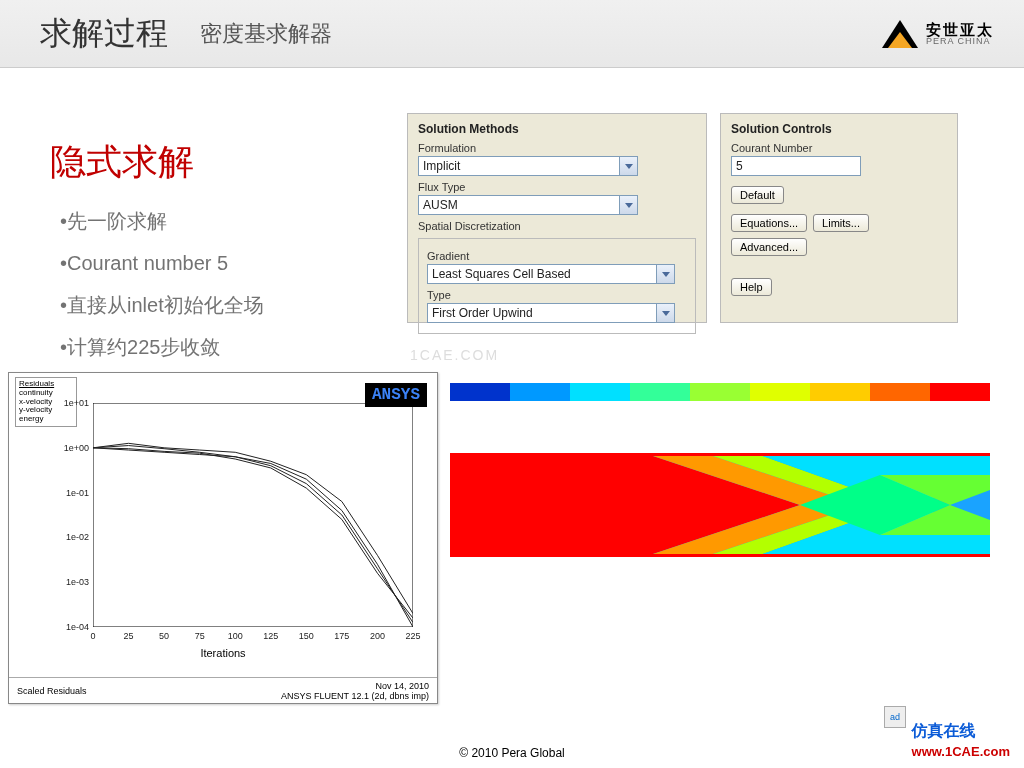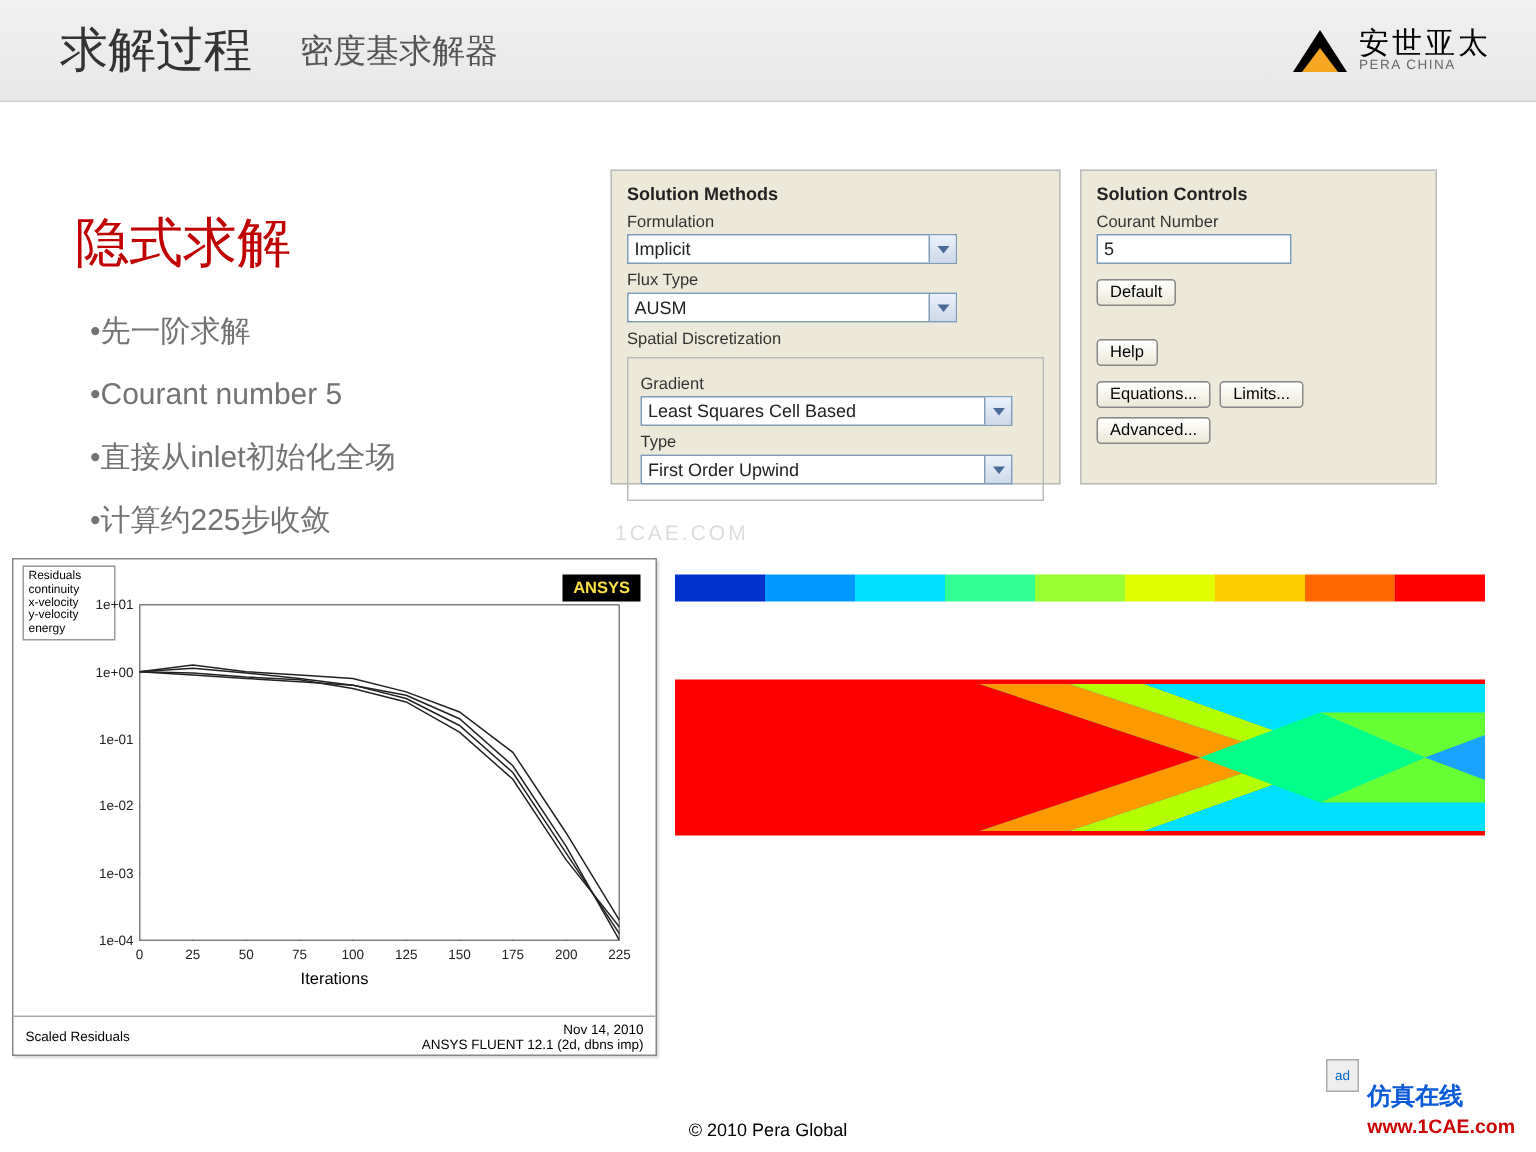--- a/index.html
+++ b/index.html
@@ -14,21 +14,21 @@
     border-bottom: 1px solid #ccc;
     display: flex; align-items: center;
     padding: 0 30px 0 40px;
   }
   .title-main { font-size: 32px; color: #333; font-weight: normal; margin-right: 32px; }
   .title-sub { font-size: 22px; color: #555; }
   .logo { margin-left: auto; display: flex; align-items: center; gap: 8px; }
   .logo-tri { width: 0; height: 0; border-left: 18px solid transparent; border-right: 18px solid transparent; border-bottom: 28px solid #000; position: relative; }
   .logo-tri::after { content:""; position:absolute; left:-12px; top:12px; width:0;height:0; border-left:12px solid transparent; border-right:12px solid transparent; border-bottom:16px solid #f5a623;}
   .logo-txt { display:flex; flex-direction:column; line-height:1; }
-  .logo-cn { font-size:20px; font-weight:normal; letter-spacing:2px; }
+  .logo-cn { font-size:15px; font-weight:bold; letter-spacing:2px; }
   .logo-en { font-size:9px; color:#666; letter-spacing:1px; }
 
   .section-title { position:absolute; left:50px; top:138px; font-size:36px; color:#c00000; font-weight:normal; }
   .bullets { position:absolute; left:60px; top:200px; font-size:20px; color:#737373; line-height:2.1; }
 
   
   .panel { position:absolute; background:#ece9d8; border:1px solid #bbb; font-family: Tahoma, Arial; font-size:12px; color:#222; }
   .pm { left:407px; top:113px; width:300px; height:210px; padding:8px 10px; }
   .pm h4, .pc h4 { font-size:12px; font-weight:bold; margin-bottom:6px; }
   .lbl { font-size:11px; color:#333; margin-top:5px; }
@@ -40,21 +40,21 @@
   .pc { left:720px; top:113px; width:238px; height:210px; padding:8px 10px; }
   .txtbox { width:130px; height:20px; background:#fff; border:1px solid #7f9db9; padding:0 4px; display:flex; align-items:center; margin-top:2px; }
   .btnrow { margin-top:10px; display:flex; gap:6px; flex-wrap:wrap; }
   .winbtn { background:linear-gradient(#fff,#ece9d8); border:1px solid #888; border-radius:3px; padding:2px 8px; font-size:11px; cursor:pointer; }
 
   .watermark { position:absolute; left:410px; top:347px; color:#ddd; font-size:14px; letter-spacing:2px; }
 
   
   .resid { position:absolute; left:8px; top:372px; width:430px; height:332px; border:1px solid #888; background:#fff; box-shadow:1px 1px 2px rgba(0,0,0,.2); }
   .resid-legend { position:absolute; left:6px; top:4px; width:62px; border:1px solid #999; padding:2px 3px; font-size:8px; line-height:1.1; }
-  .ansys { position:absolute; right:10px; top:10px; background:#000; color:#fde047; font-weight:bold; font-size:11px; padding:3px 7px; }
+  .ansys { position:absolute; right:10px; top:10px; background:#000; color:#3b82f6; font-weight:bold; font-size:16px; padding:3px 7px;font-family:Liberation Mono, monospace; }
   .plot-area { position:absolute; left:84px; top:30px; width:320px; height:224px; }
   .ytick { position:absolute; left:46px; font-size:9px; text-align:right; width:34px; color:#222; }
   .xtick { position:absolute; top:258px; font-size:9px; color:#222; transform:translateX(-50%); }
   .xlabel-res { position:absolute; left:0; width:100%; text-align:center; top:274px; font-size:11px; }
   .resid-footer { position:absolute; left:0; bottom:0; width:100%; height:26px; border-top:1px solid #aaa; display:flex; justify-content:space-between; align-items:center; padding:0 8px; font-size:9px; }
 
   
   .mach { position:absolute; left:450px; top:383px; width:566px; }
   .colorbar { width:540px; height:18px; display:flex; margin-bottom:4px; }
   .colorbar div { flex:1; }
@@ -121,35 +121,35 @@
 
 <div class="panel pc">
   <h4>Solution Controls</h4>
   <div class="lbl">Courant Number</div>
   <div class="txtbox">
     <span>5</span>
   </div>
   <div class="btnrow">
     <button class="winbtn">Default</button>
   </div>
-  <div class="btnrow" style="margin-top:22px">
-    <button class="winbtn">Help</button>
-  </div>
   <div class="btnrow">
     <button class="winbtn">Equations...</button>
     <button class="winbtn">Limits...</button>
     <button class="winbtn">Advanced...</button>
   </div>
+  <div class="btnrow" style="margin-top:22px">
+    <button class="winbtn">Help</button>
+  </div>
 </div>
 
 <div class="watermark">1CAE.COM</div>
 
 <div class="resid">
   <div class="resid-legend">
-    <div style="">Residuals</div>
+    <div style="text-decoration:underline">Residuals</div>
     <div>continuity</div>
     <div>x-velocity</div>
     <div>y-velocity</div>
     <div>energy</div>
   </div>
   <div class="ansys">ANSYS</div>
   <svg class="plot-area" id="resid-svg" viewBox="0 0 320 224" preserveAspectRatio="none">
       <line x1="-4" y1="0" x2="0" y2="0" stroke="#000"></line>
       <line x1="-4" y1="44.800000000000004" x2="0" y2="44.800000000000004" stroke="#000"></line>
       <line x1="-4" y1="89.60000000000001" x2="0" y2="89.60000000000001" stroke="#000"></line>

